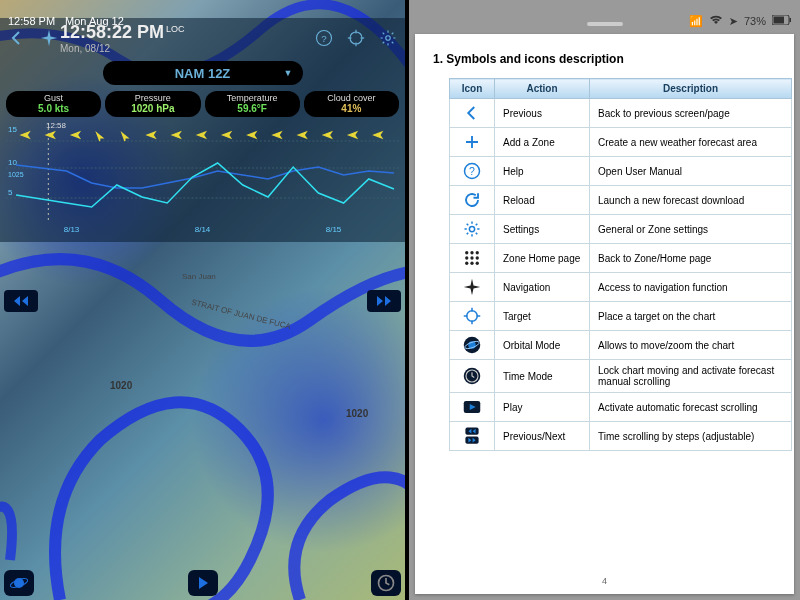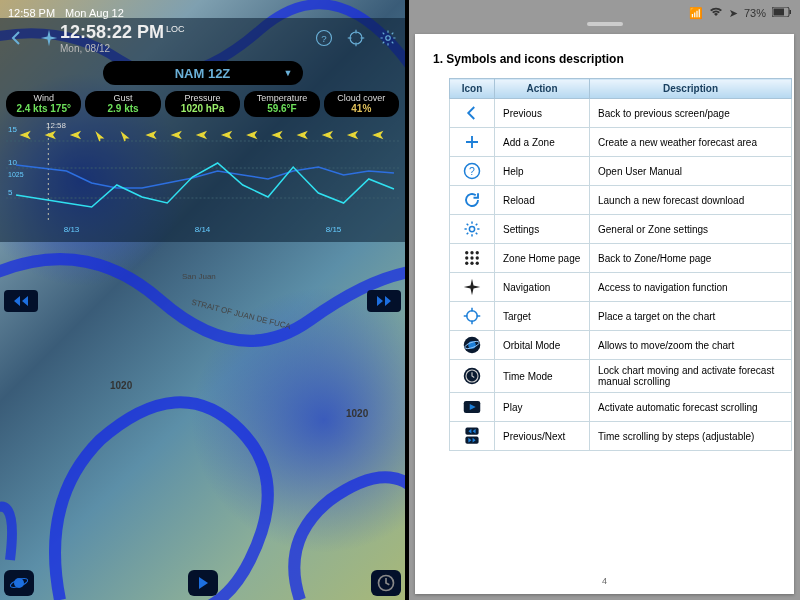--- a/index.html
+++ b/index.html
@@ -1,19 +1,19 @@
 <!DOCTYPE html>
 <html><head>
 <meta charset="utf-8">
 <style>
   html, body { margin:0; padding:0; width:800px; height:600px; font-family:-apple-system, Helvetica, Arial, sans-serif; background:#999; overflow:hidden; }
   .screen { position:relative; width:800px; height:600px; }
 
   
-  .status-bar { position:absolute; top:0; left:0; right:0; height:18px; color:#fff; font-size:11px; font-weight:500; display:flex; justify-content:space-between; align-items:center; padding:4px 8px; z-index:50; }
+  .status-bar { position:absolute; top:0; left:0; right:0; height:18px; color:#fff; font-size:11px; font-weight:500; display:flex; justify-content:space-between; align-items:center; padding:12px 8px; z-index:50; }
   .status-bar .left { display:flex; gap:10px; }
   .status-bar .right { display:flex; gap:6px; align-items:center; }
 
   
   .left-app { position:absolute; top:0; left:0; width:405px; height:600px; overflow:hidden; background:#4a6b7c; }
   .chart-bg { position:absolute; inset:0; background:
     radial-gradient(circle at 20% 30%, rgba(30,60,200,0.8) 0%, rgba(30,60,200,0) 20%),
     radial-gradient(circle at 80% 70%, rgba(30,60,200,0.7) 0%, rgba(30,60,200,0) 25%),
     linear-gradient(135deg, #b8a878 0%, #7fa0b0 20%, #3a5c78 40%, #5c8fa8 60%, #8caf98 80%, #a8b878 100%);
   }
@@ -162,27 +162,23 @@
           </div>
         </div>
       </div>
 
       <div class="model-pill">
         <span>NAM 12Z</span>
         <span class="tri">▼</span>
       </div>
 
       <div class="metric-row">
-        <div class="metric wind">
-            <div class="lbl">Wind</div>
-            <div class="val">2.4 kts 175°</div>
-          </div>
         <div class="metric gust">
             <div class="lbl">Gust</div>
-            <div class="val">2.9 kts</div>
+            <div class="val">5.0 kts</div>
           </div>
         <div class="metric press">
             <div class="lbl">Pressure</div>
             <div class="val">1020 hPa</div>
           </div>
         <div class="metric temp">
             <div class="lbl">Temperature</div>
             <div class="val">59.6°F</div>
           </div>
         <div class="metric cloud">

